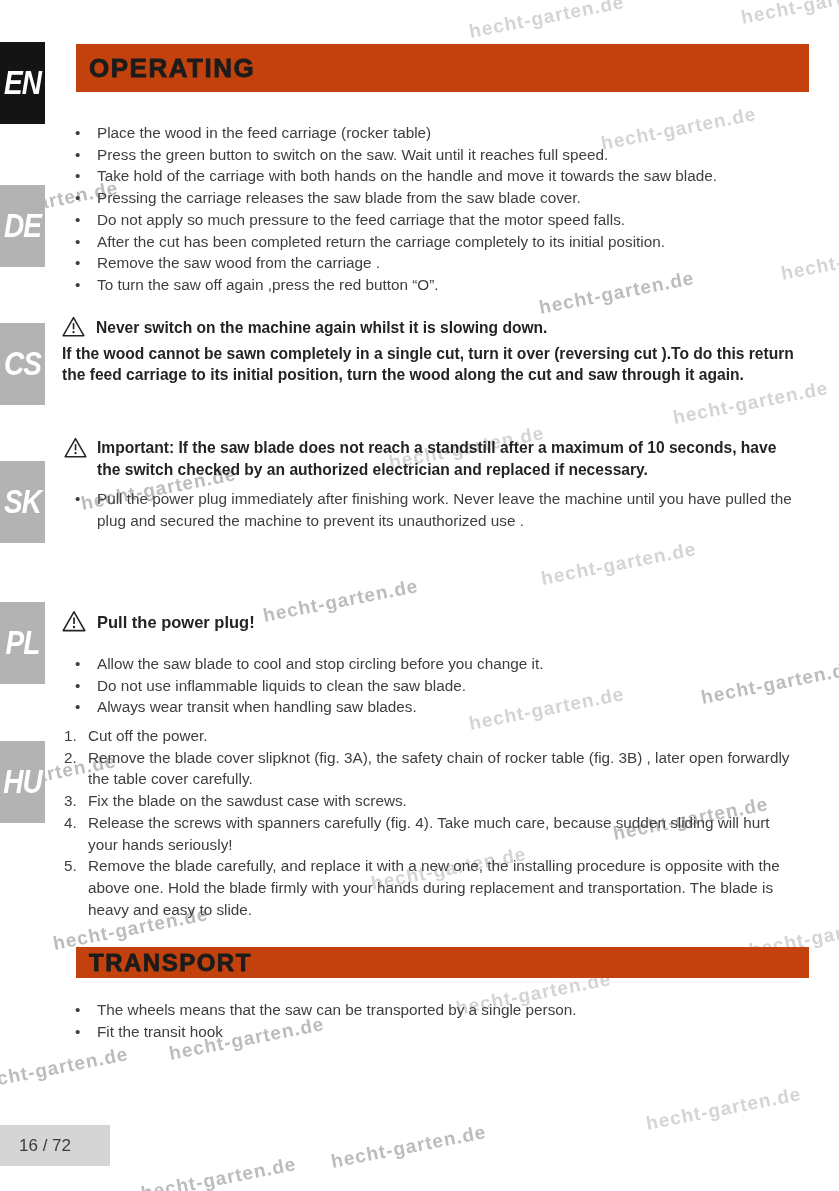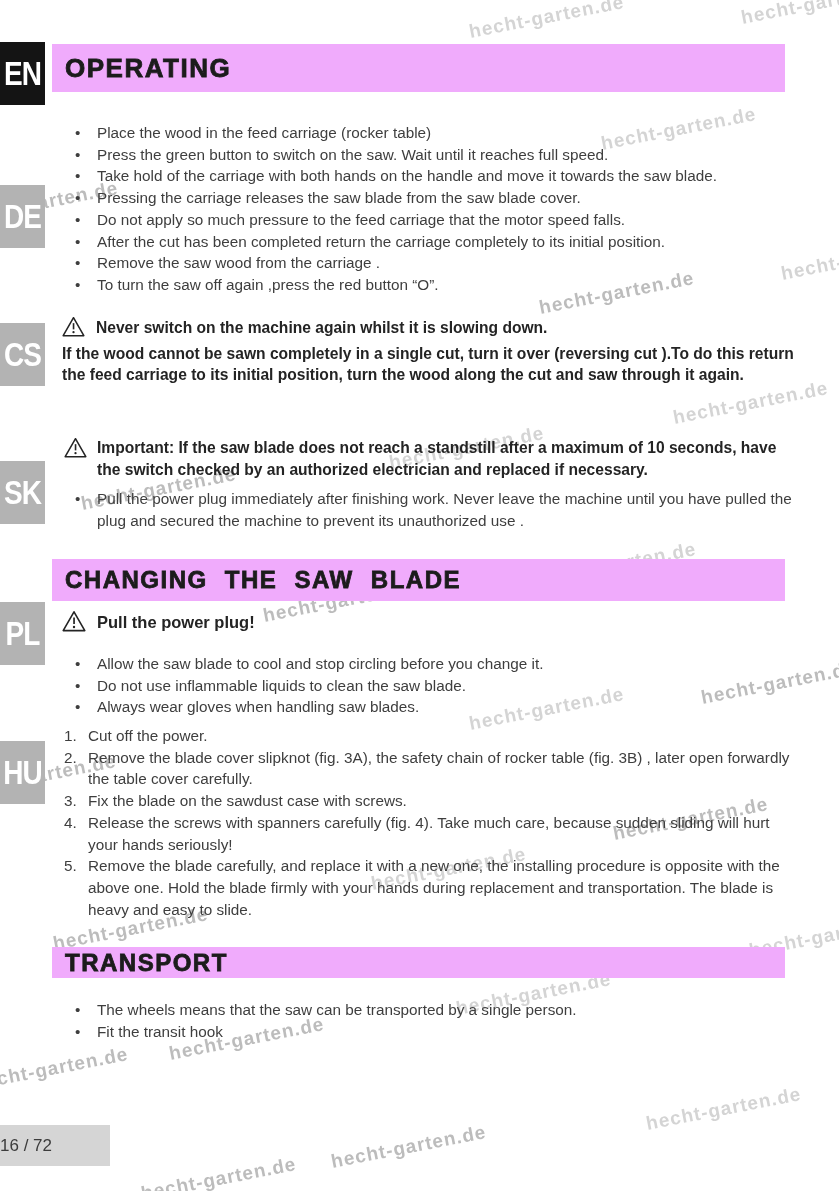--- a/index.html
+++ b/index.html
@@ -9,31 +9,31 @@
   }
   
   .wm{
     position:absolute;font-weight:bold;font-size:19px;letter-spacing:1px;
     color:rgba(60,60,60,0.22);transform:rotate(-11deg);white-space:nowrap;
     pointer-events:none;user-select:none;
   }
   .wm.dark{color:rgba(60,60,60,0.34);}
   
   .tab{
-    position:absolute;left:0;width:45px;height:63px;background:#b3b3b3;
-    display:flex;align-items:center;justify-content:center;
+    position:absolute;left:0;width:45px;height:82px;background:#b3b3b3;
+    display:flex;align-items:center;justify-content:center;font-style:italic;
   }
   .tab.active{background:#141414;}
   .tab .lbl{
     color:#ffffff;font-weight:bold;font-size:28px;transform:scaleY(1.2);
     letter-spacing:-1px;
   }
   
   .bar{
-    position:absolute;left:52px;width:733px;background:#f0abfc;
+    position:absolute;left:76px;width:733px;background:#c2410c;
     display:flex;align-items:center;padding-left:13px;box-sizing:border-box;
   }
   .bar .bar-title{
     font-weight:bold;font-size:24px;color:#1c1c1c;letter-spacing:1.5px;
     word-spacing:9px;-webkit-text-stroke:0.8px #1c1c1c;
   }
   
   .sec{position:absolute;left:62px;width:733px;}
   .h-sub{
     font-weight:bold;font-size:20px;color:#161616;letter-spacing:0.5px;
@@ -44,21 +44,21 @@
   .marker.num{flex:0 0 26px;padding-left:2px;}
   .txt{flex:1;}
   .boldpara{font-weight:bold;font-size:15.6px;line-height:21.5px;color:#242424;}
   .warn-flex{display:flex;}
   .warn-flex .tri-cell{flex:0 0 35px;box-sizing:border-box;padding-left:2px;}
   .tri-inline{display:inline-block;vertical-align:-4px;margin-right:11px;}
   .plain{font-size:15.3px;line-height:21.7px;color:#3e3e3e;}
   
   .pagebox{
     position:absolute;left:0;top:1125px;width:110px;height:41px;background:#d5d5d5;
-    display:flex;align-items:center;box-sizing:border-box;
+    display:flex;align-items:center;padding-left:19px;box-sizing:border-box;
     font-size:17px;color:#3c3c3c;
   }
   .logo{position:absolute;left:330px;top:1126px;width:180px;text-align:center;}
   .logo-word{
     font-weight:bold;font-size:38px;color:#0f0f0f;letter-spacing:-2px;
     transform:scaleY(1.1);display:inline-block;line-height:38px;
     -webkit-text-stroke:1.5px #0f0f0f;
   }
   .logo-reg{font-size:12px;font-weight:bold;color:#0f0f0f;vertical-align:18px;letter-spacing:0;-webkit-text-stroke:0;}
   .logo-tag{
@@ -179,23 +179,20 @@
         </svg>
     </span>
     <span class="txt">Important: If the saw blade does not reach a standstill after a maximum of 10 seconds, have the switch checked by an authorized electrician and replaced if necessary.</span>
   </div>
 
   <div class="sec warn-flex plain" style="top:488px;">
     <span class="marker">•</span>
     <span class="txt">Pull the power plug immediately after finishing work. Never leave the machine until you have pulled the plug and secured the machine to prevent its unauthorized use .</span>
   </div>
 
-  <div class="bar" style="top:559px;height:42px;">
-    <span class="bar-title">CHANGING THE SAW BLADE</span>
-  </div>
 
   <div class="sec boldpara" style="top:610px;font-size:16.5px;">
     <span class="tri-inline">
       <svg width="24" height="22" viewBox="0 0 24 22">
           <path d="M12 1.8 L22.8 20.6 L1.2 20.6 Z" fill="none" stroke="#242424" stroke-width="1.6" stroke-linejoin="round"></path>
           <rect x="11.2" y="7.5" width="1.7" height="6.5" fill="#242424"></rect>
           <circle cx="12" cy="17" r="1.2" fill="#242424"></circle>
         </svg>
     </span><span>Pull the power plug!</span>
   </div>
@@ -204,21 +201,21 @@
       <div class="item">
         <span class="marker">•</span>
         <span class="txt">Allow the saw blade to cool and stop circling before you change it.</span>
       </div>
       <div class="item">
         <span class="marker">•</span>
         <span class="txt">Do not use inflammable liquids to clean the saw blade.</span>
       </div>
       <div class="item">
         <span class="marker">•</span>
-        <span class="txt">Always wear gloves when handling saw blades.</span>
+        <span class="txt">Always wear transit when handling saw blades.</span>
       </div>
     </div>
 
   <div class="sec" id="steps-list" style="top:725px;">
       <div class="item">
         <span class="marker num">1.</span>
         <span class="txt">Cut off the power.</span>
       </div>
       <div class="item">
         <span class="marker num">2.</span>

